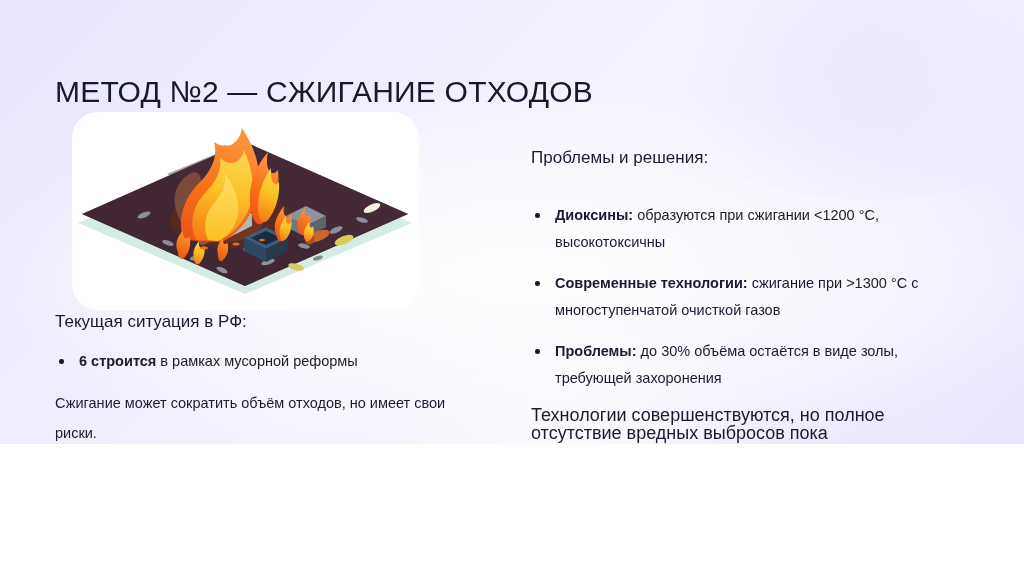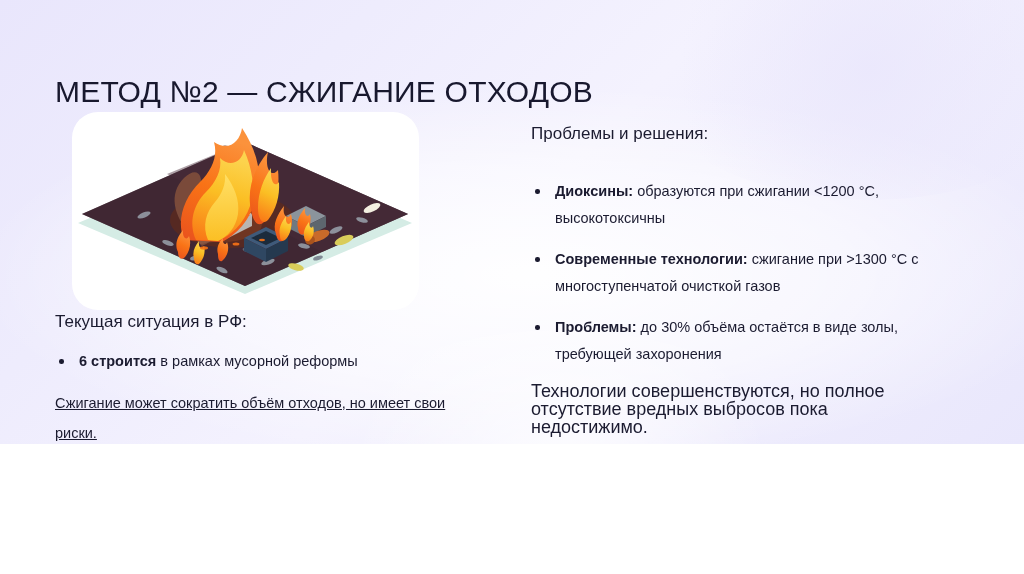--- a/index.html
+++ b/index.html
@@ -111,28 +111,27 @@
   .bullet-list li b {
     font-weight: 700;
   }
 
   .left-note {
     margin-top: 14px;
     font-size: 14.5px;
     line-height: 30px;
     color: #1b1b30;
     max-width: 420px;
-    text-decoration: underline;
   }
 
   
   .right-col {
     position: absolute;
     left: 531px;
-    top: 122px;
+    top: 146px;
     width: 420px;
   }
   .right-heading {
     font-size: 17px;
     line-height: 24px;
     color: #1b1b30;
     font-weight: 400;
   }
   .right-col .bullet-list {
     margin-top: 32px;

